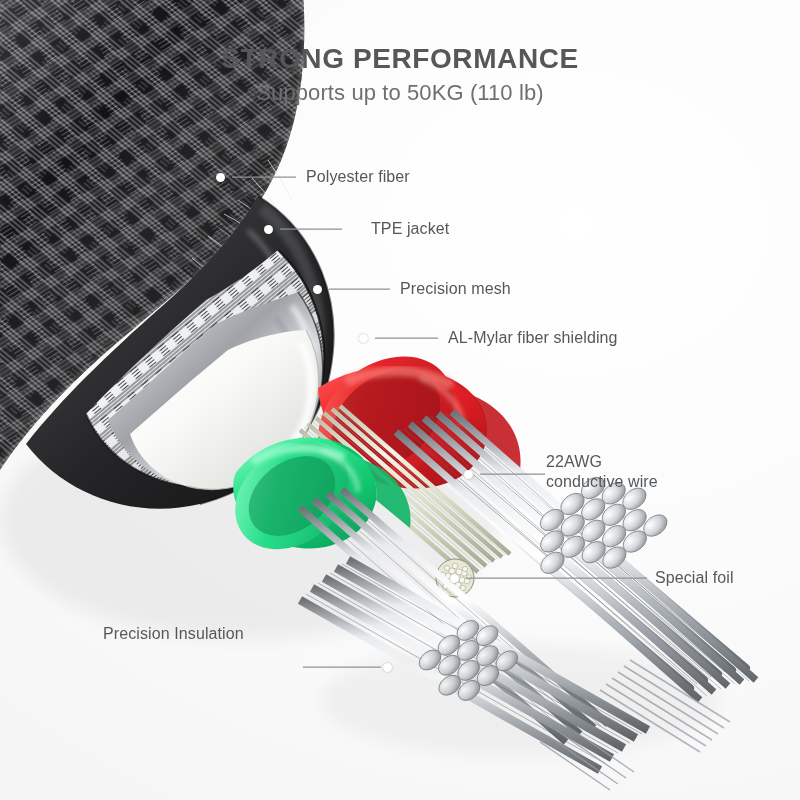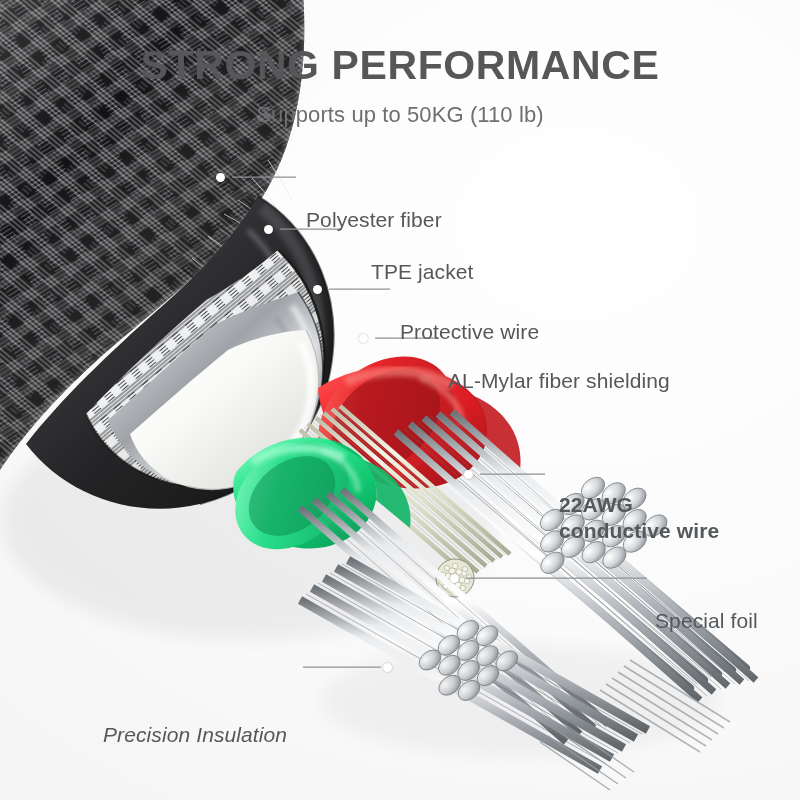--- a/index.html
+++ b/index.html
@@ -21,42 +21,41 @@
       radial-gradient(120% 95% at 72% 28%, #ffffff 0%, #fbfbfb 48%, #f4f4f4 100%);
   }
 
   
   .titles{
     position:absolute;left:0;right:0;top:44px;
     text-align:center;z-index:40;
     pointer-events:none;
   }
   .title-main{
-    font-size:41px;font-weight:bold;letter-spacing:.6px;
+    font-size:28px;font-weight:bold;letter-spacing:.6px;
     color:#555759;line-height:1.05;margin:0;
   }
   .title-sub{
     font-size:22px;font-weight:400;letter-spacing:.1px;
-    color:#6d6f71;margin:16px 0 0 0;line-height:1.1;
+    color:#6d6f71;margin:8px 0 0 0;line-height:1.1;
   }
 
   
   .cable{position:absolute;inset:0;z-index:10;}
   .cable svg{display:block;width:800px;height:800px;}
 
   
   .callouts{position:absolute;inset:0;z-index:60;}
   .callout{
     position:absolute;
-    font-size:21px;
+    font-size:16px;
     color:#55585b;
     line-height:1.22;
     white-space:pre;
     letter-spacing:.1px;
-    margin-top:40px;
   }
   .callout.two-line{line-height:1.25;}
   .lead-svg{position:absolute;inset:0;z-index:55;pointer-events:none;}
   .dot{
     position:absolute;width:9px;height:9px;border-radius:50%;
     background:#ffffff;
     box-shadow:0 0 2px rgba(0,0,0,.30);
     z-index:58;
   }
 </style>
@@ -519,25 +518,25 @@
         <line x1="303" y1="667" x2="381" y2="667"></line>
       </g>
   </svg>
 
   <div class="callouts" id="callouts">
       <div class="dot" style="left: 215.5px; top: 172.5px;"></div>
       <div class="callout" style="top: 167px; left: 306px;">Polyester fiber</div>
       <div class="dot" style="left: 263.5px; top: 224.5px;"></div>
       <div class="callout" style="top: 219px; left: 371px;">TPE jacket</div>
       <div class="dot" style="left: 312.5px; top: 284.5px;"></div>
-      <div class="callout" style="top: 279px; left: 400px;">Protective wire</div>
+      <div class="callout" style="top: 279px; left: 400px;">Precision mesh</div>
       <div class="dot" style="left: 358.5px; top: 333.5px;"></div>
       <div class="callout" style="top: 328px; left: 448px;">AL-Mylar fiber shielding</div>
       <div class="dot" style="left: 463.5px; top: 469.5px;"></div>
-      <div class="callout two-line" style="top: 452px; left: 559px; font-weight: bold;">22AWG
+      <div class="callout two-line" style="top: 452px; left: 546px;">22AWG
 conductive wire</div>
       <div class="dot" style="left: 449.5px; top: 573.5px;"></div>
       <div class="callout" style="top: 568px; left: 655px;">Special foil</div>
       <div class="dot" style="left: 382.5px; top: 662.5px;"></div>
-      <div class="callout" style="top: 682px; left: 103px; text-align: left; font-style: italic;">Precision Insulation</div>
+      <div class="callout" style="top: 624px; left: 103px; text-align: left;">Precision Insulation</div>
     </div>
 
 </div>
 
 </body></html>

